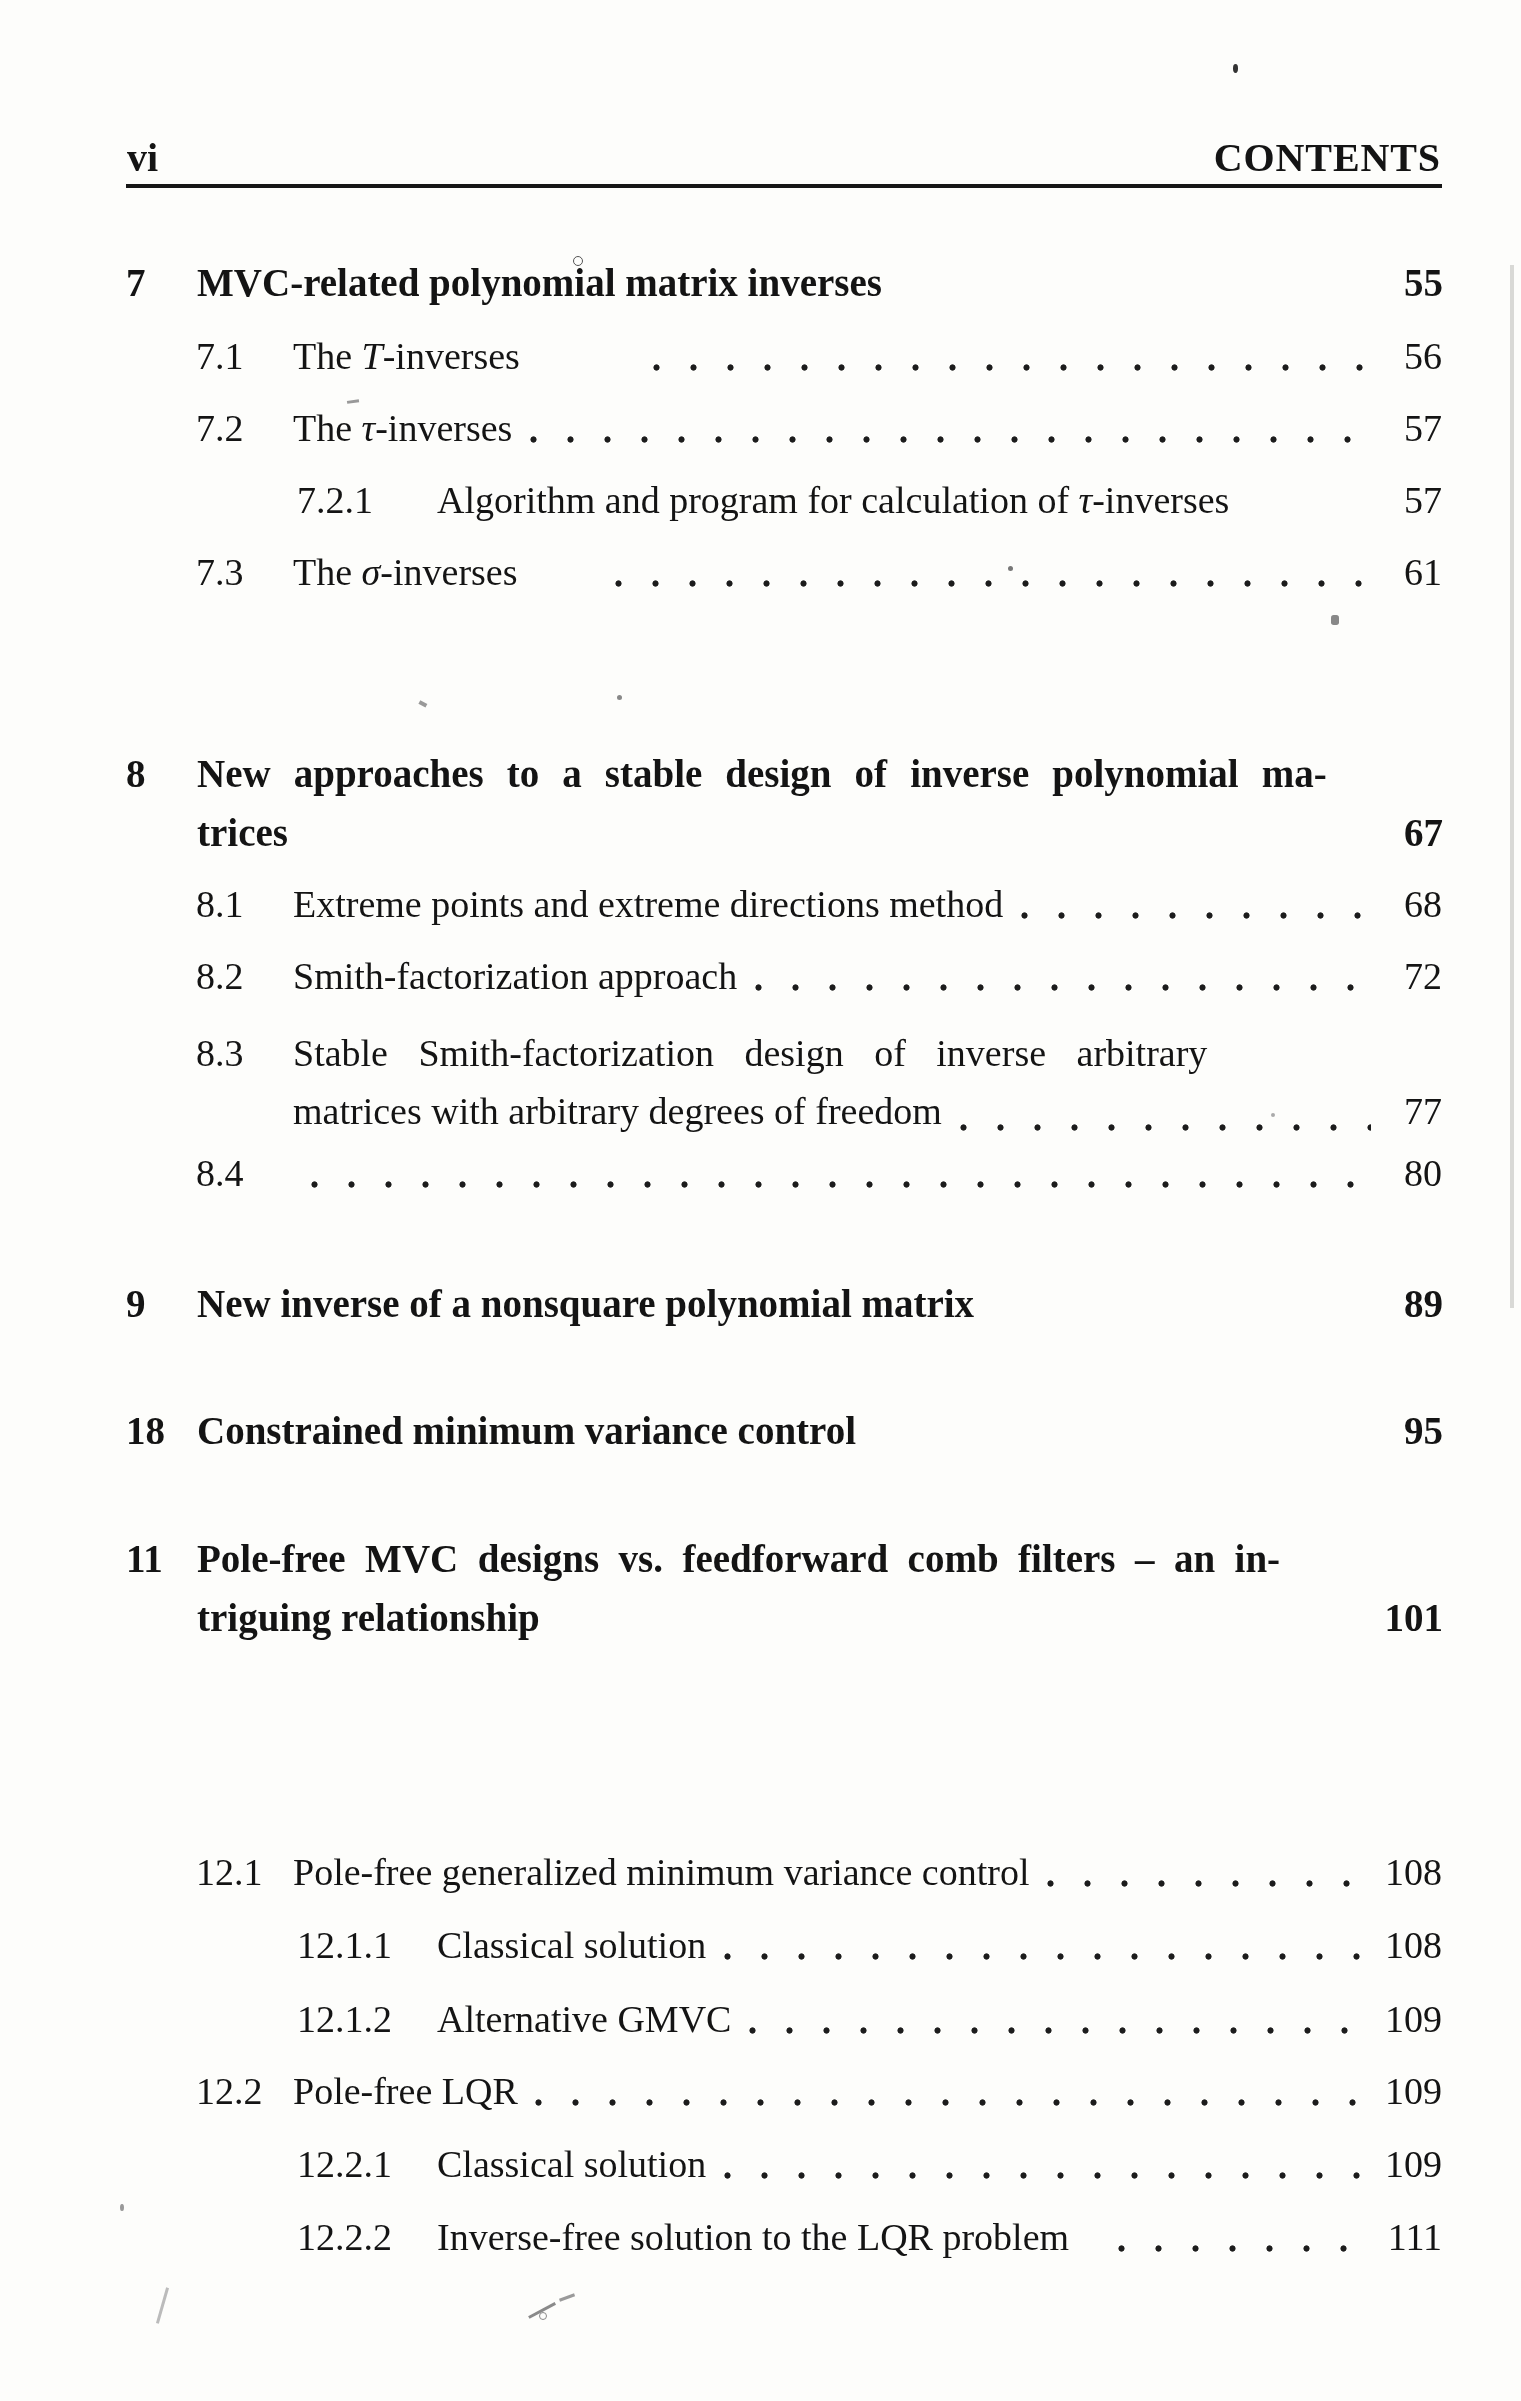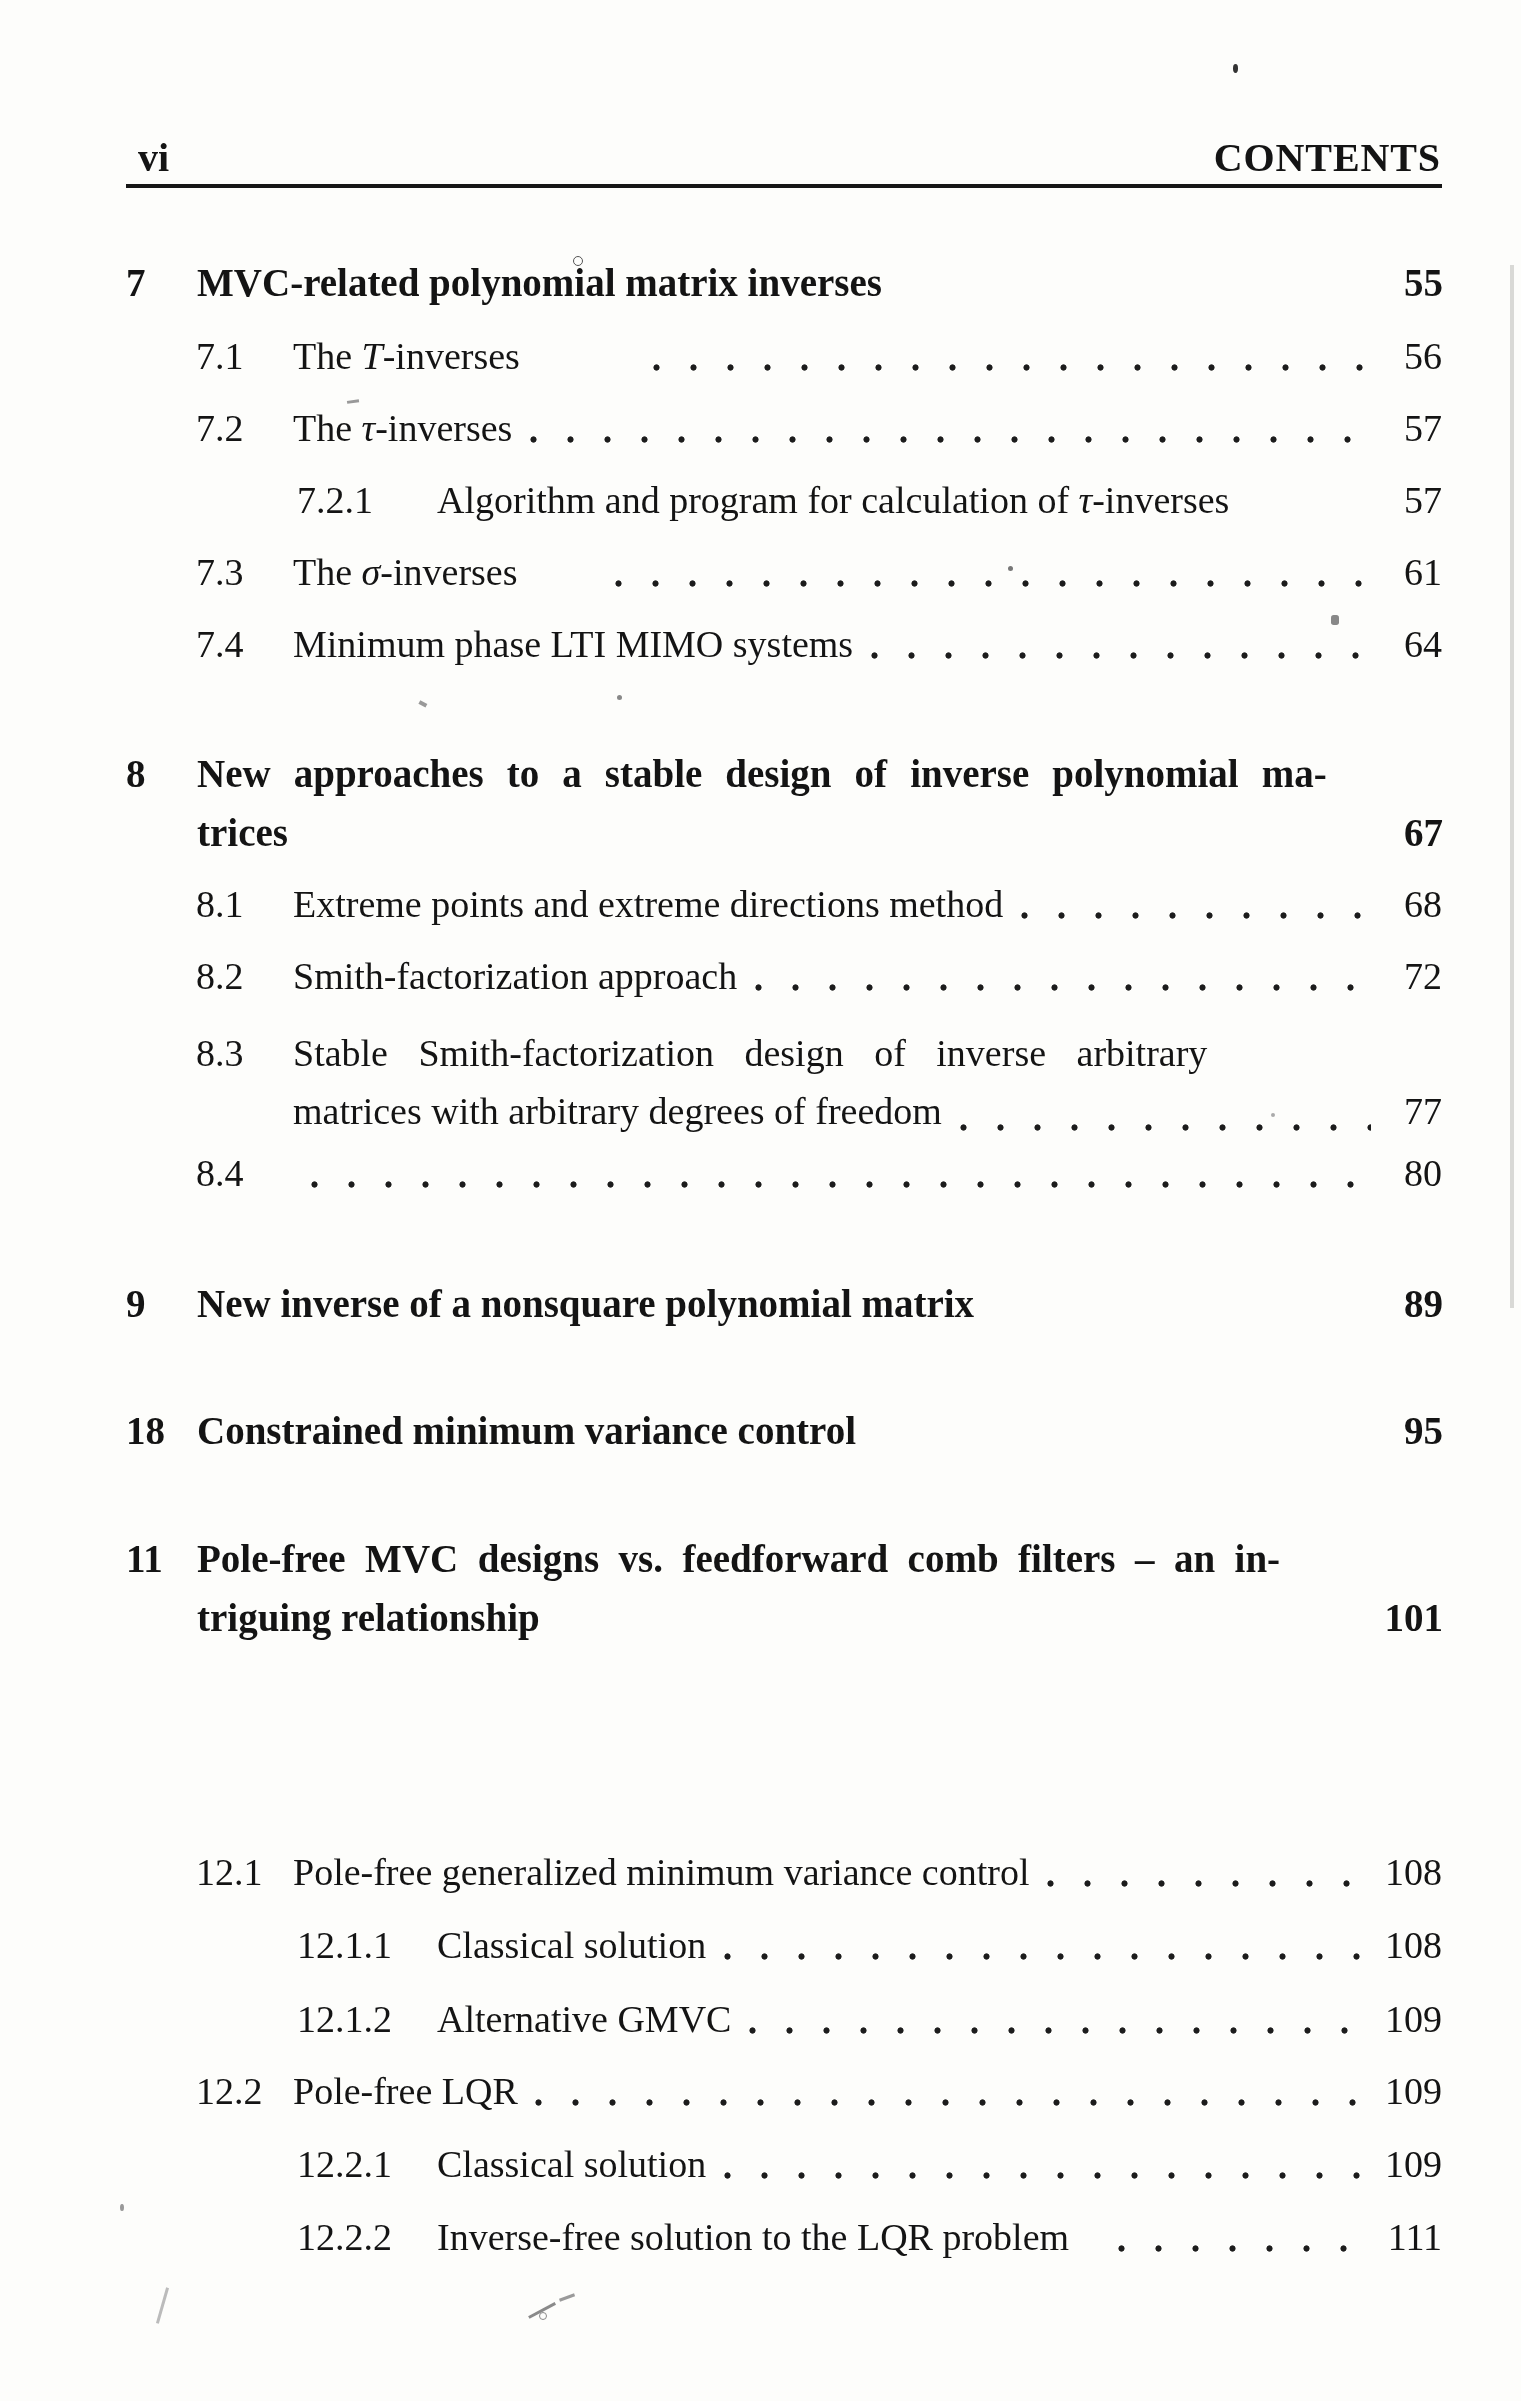--- a/index.html
+++ b/index.html
@@ -6,21 +6,21 @@
   .page{
     position:relative;
     width:1521px;height:2401px;
     background:#fdfdfb;
     font-family:"Liberation Serif","DejaVu Serif",serif;
     color:#141414;
     overflow:hidden;
   }
   
   .hdr{position:absolute;top:133px;font-weight:bold;font-size:40px;line-height:49px;}
-  .hdr.folio{left:138px;}
+  .hdr.folio{left:127px;}
   .hdr.running{right:80px;letter-spacing:0.9px;}
   .hrule{position:absolute;left:126px;width:1316px;top:184px;height:3.5px;background:#161616;}
 
   
   .row{position:absolute;display:flex;align-items:baseline;font-size:38px;line-height:48px;}
   .row .num{flex:0 0 auto;}
   .chapter{left:126px;width:1317px;font-weight:bold;font-size:39px;}
   .chapter .num{flex-basis:71px;}
   .section{left:196px;width:1246px;}
   .section .num{flex-basis:97px;}
@@ -90,26 +90,20 @@
     <span class="pageno">57</span>
   </div>
 
   <div class="row section" style="top:548px">
     <span class="num">7.3</span>
     <span class="title"><span>The </span><i>σ</i><span>-inverses</span></span>
     <span class="leader" style="margin-left:97px"></span>
     <span class="pageno">61</span>
   </div>
 
-  <div class="row section" style="top:620px">
-    <span class="num">7.4</span>
-    <span class="title"><span>Minimum phase LTI MIMO systems</span></span>
-    <span class="leader"></span>
-    <span class="pageno">64</span>
-  </div>
 
   <div class="tworow chapter2" style="top:744px">
     <span class="num">8</span>
     <div class="tcol">
       <div class="l1" style="word-spacing:13.3px">New approaches to a stable design of inverse polynomial ma-</div>
       <div class="l2">
         <span class="title">trices</span>
         <span class="leader blank"></span>
         <span class="pageno">67</span>
       </div>

